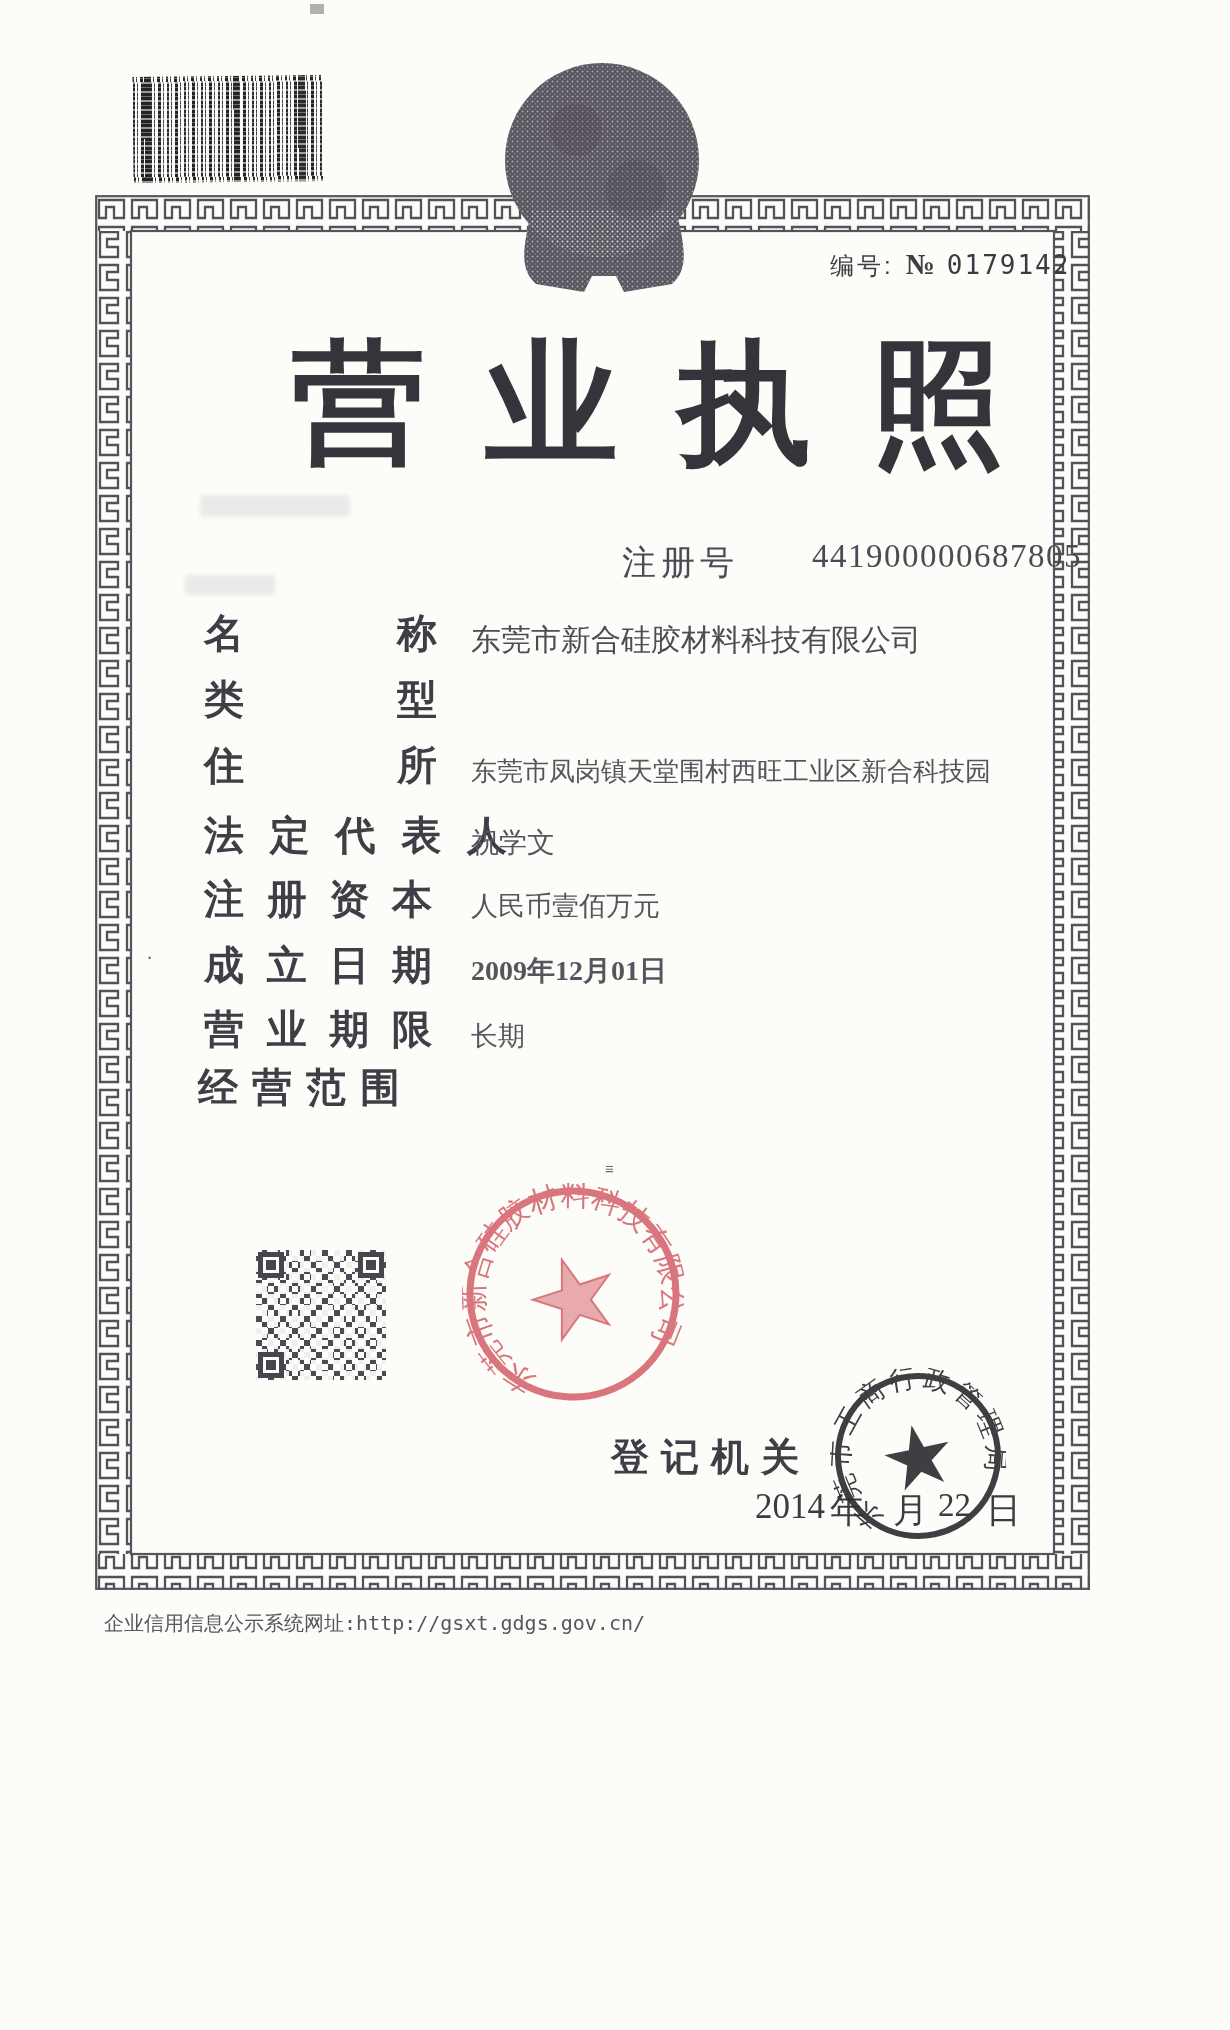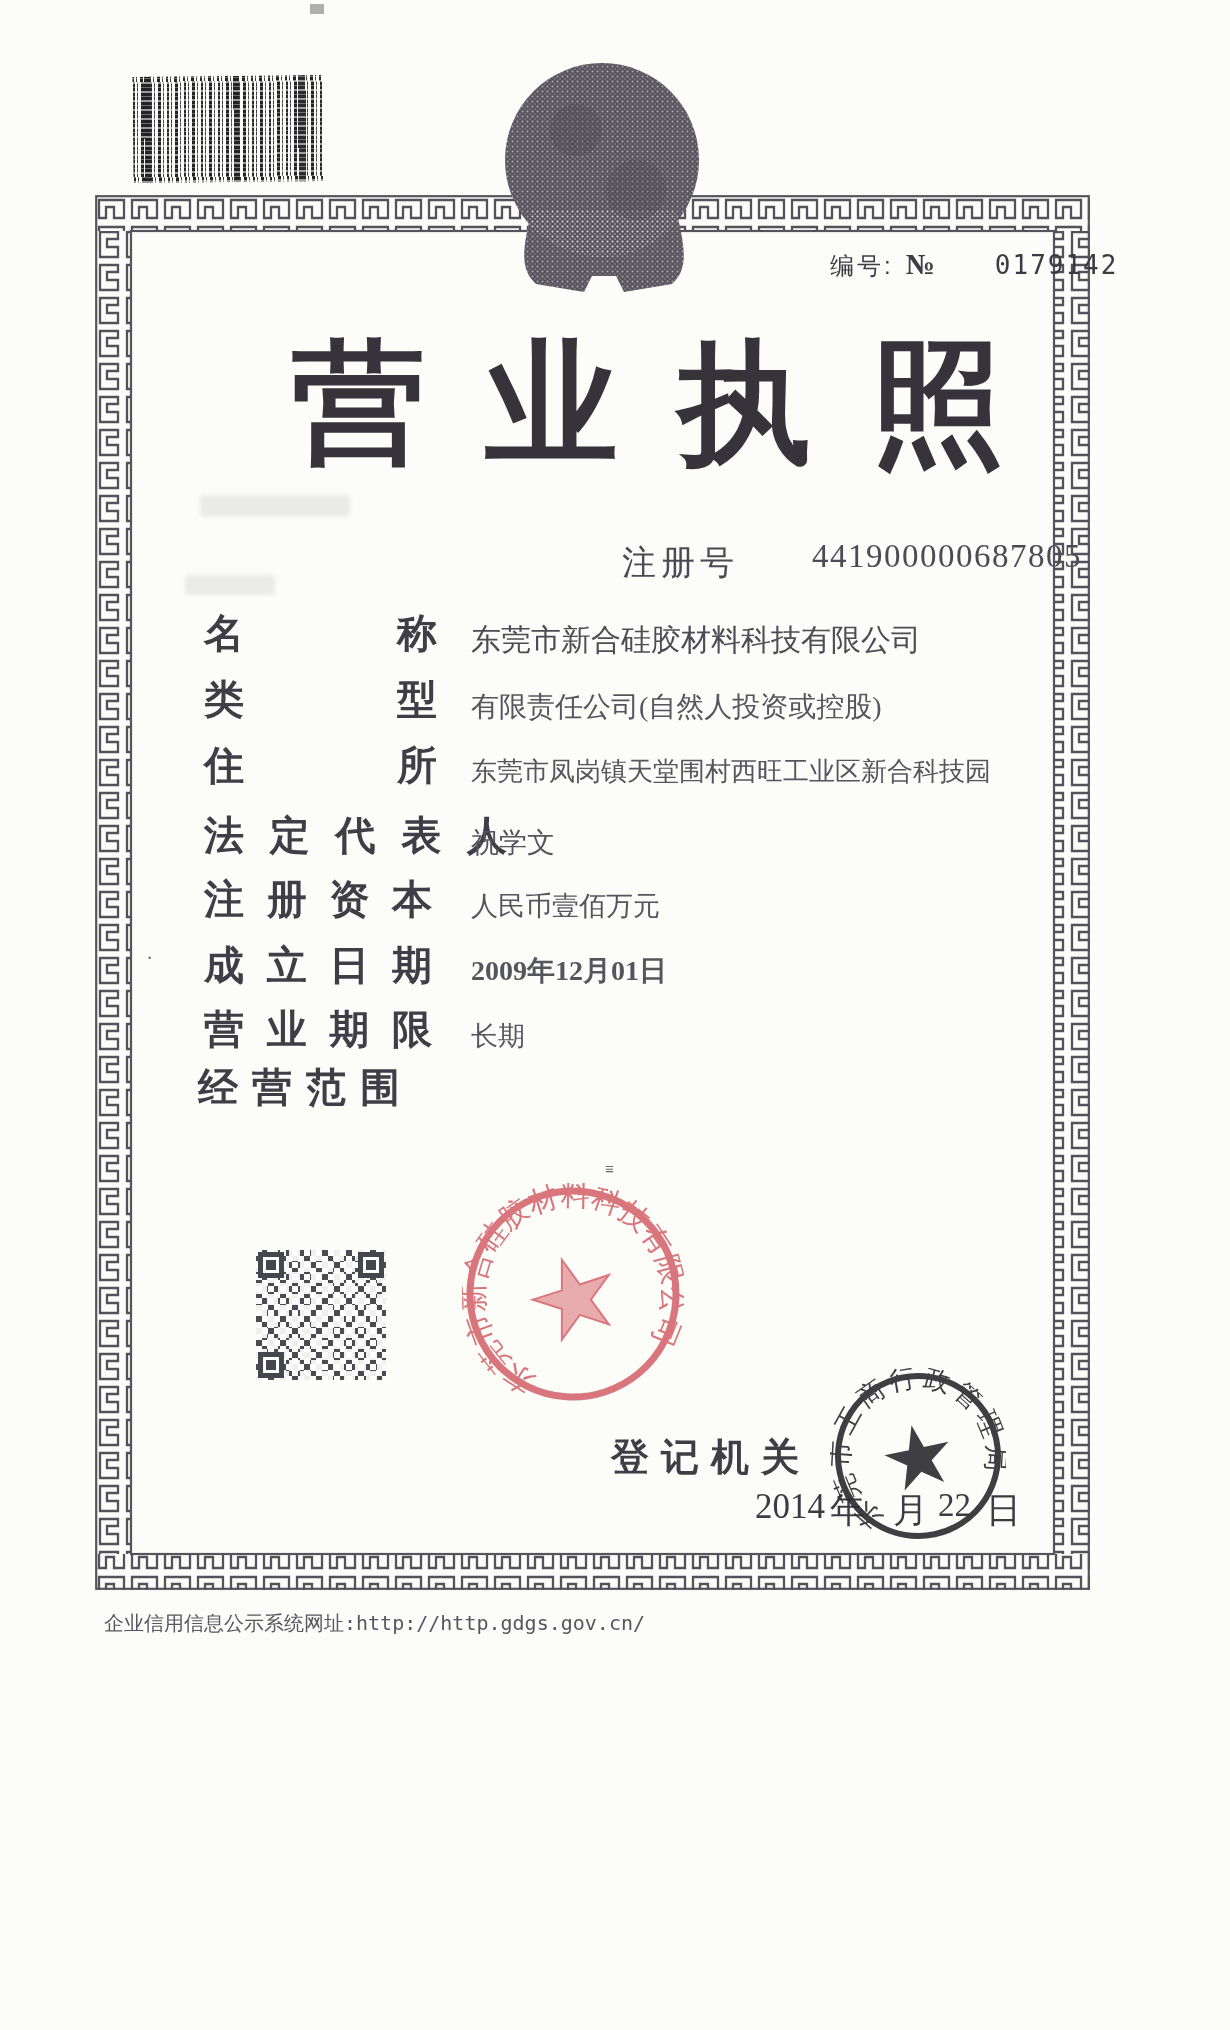--- a/index.html
+++ b/index.html
@@ -12,21 +12,21 @@
       repeating-linear-gradient(0deg, rgba(252,252,249,.55) 0 2px, transparent 2px 5px, rgba(252,252,249,.35) 5px 6px, transparent 6px 9px),
       linear-gradient(90deg, transparent 0 6%, #232327 6% 9%, transparent 9% 53%, #232327 53% 56%, transparent 56% 87%, #2b2b2f 87% 91%, transparent 91%),
       repeating-linear-gradient(90deg, #2a2a2e 0 2px, transparent 2px 4px, #3c3c41 4px 5px, transparent 5px 8px, #232327 8px 11px, transparent 11px 13px, #4a4a4f 13px 14px, transparent 14px 17px);}
   
   .title{left:292px;top:338px;display:flex;gap:60px;font-family:"Liberation Serif","DejaVu Serif",serif;
          font-size:133px;font-weight:900;color:#37333b;line-height:1;letter-spacing:0;}
   
   .serial{left:830px;top:248px;display:flex;align-items:baseline;gap:12px;color:#3e3d45;}
   .serial .lab{font-size:24px;letter-spacing:3px;}
   .serial .no{font-family:"Liberation Serif",serif;font-weight:bold;font-size:29px;}
-  .serial .num{font-family:"DejaVu Sans Mono",monospace;font-size:26px;letter-spacing:2px;color:#3a3a42;margin-left:48px;}
+  .serial .num{font-family:"DejaVu Sans Mono",monospace;font-size:26px;letter-spacing:2px;color:#3a3a42;}
   
   .reglabel{left:622px;top:540px;width:112px;display:flex;justify-content:space-between;
             font-size:34px;color:#4a4a54;font-family:"Liberation Serif",serif;}
   .regnum{left:768px;top:538px;font-size:33px;letter-spacing:1.5px;color:#4b4b55;
           font-family:"Liberation Serif","DejaVu Serif",serif;margin-left:44px;}
   
   .flabel{left:204px;display:flex;justify-content:space-between;font-size:40px;line-height:1.1;
           color:#3f3e46;font-family:"Liberation Serif","DejaVu Serif",serif;font-weight:600;}
   .fvalue{left:471px;font-family:"Liberation Serif","DejaVu Serif",serif;color:#55555e;white-space:nowrap;}
   .scope{white-space:normal;width:572px;font-size:23px;line-height:31px;color:#4b4b52;text-align:justify;}
@@ -116,21 +116,20 @@
   <div class="abs flabel" style="top:612px;width:233px;">
     <span>名</span>
     <span>称</span>
   </div>
   <div class="abs fvalue" style="top:620px;font-size:30px;color:#4c4c55;">东莞市新合硅胶材料科技有限公司</div>
 
   <div class="abs flabel" style="top:678px;width:233px;">
     <span>类</span>
     <span>型</span>
   </div>
-  <div class="abs fvalue" style="top:688px;font-size:28px;">有限责任公司(自然人投资或控股)</div>
 
   <div class="abs flabel" style="top:744px;width:233px;">
     <span>住</span>
     <span>所</span>
   </div>
   <div class="abs fvalue" style="top:754px;font-size:26px;">东莞市凤岗镇天堂围村西旺工业区新合科技园</div>
 
   <div class="abs flabel" style="top:814px;width:303px;">
     <span>法</span>
     <span>定</span>
@@ -209,21 +208,21 @@
       <path d="M0,-42 L-9.4,-12.9 L-39.9,-13 L-15.2,4.9 L-24.7,34 L0,16 L24.7,34 L15.2,4.9 L39.9,-13 L9.4,-12.9 Z" transform="translate(0,3) scale(0.82)" fill="#2f2e33"></path>
       <defs>
           <path id="blkArc" d="M -45,52 A 69,69 0 1 1 45,52" fill="none"></path>
         </defs>
       <text font-size="26" fill="#2f2e33" letter-spacing="5" font-family="Liberation Serif,serif">
         <textPath href="#blkArc">东莞市工商行政管理局</textPath>
       </text>
     </g>
   </svg>
 
-  <div class="abs footL">企业信用信息公示系统网址:http://http.gdgs.gov.cn/</div>
+  <div class="abs footL">企业信用信息公示系统网址:http://gsxt.gdgs.gov.cn/</div>
 
   <div class="abs blob" style="left:200px;top:495px;width:150px;height:22px;"></div>
   <div class="abs blob" style="left:185px;top:575px;width:90px;height:20px;"></div>
   <div class="abs" style="left:310px;top:4px;width:14px;height:10px;background:#555;opacity:.45;"></div>
   <div class="abs mark" style="left:605px;top:1160px;font-size:15px;">≡</div>
   <div class="abs mark" style="left:146px;top:944px;font-size:22px;">·</div>
 
 </div>
 
 </body></html>

